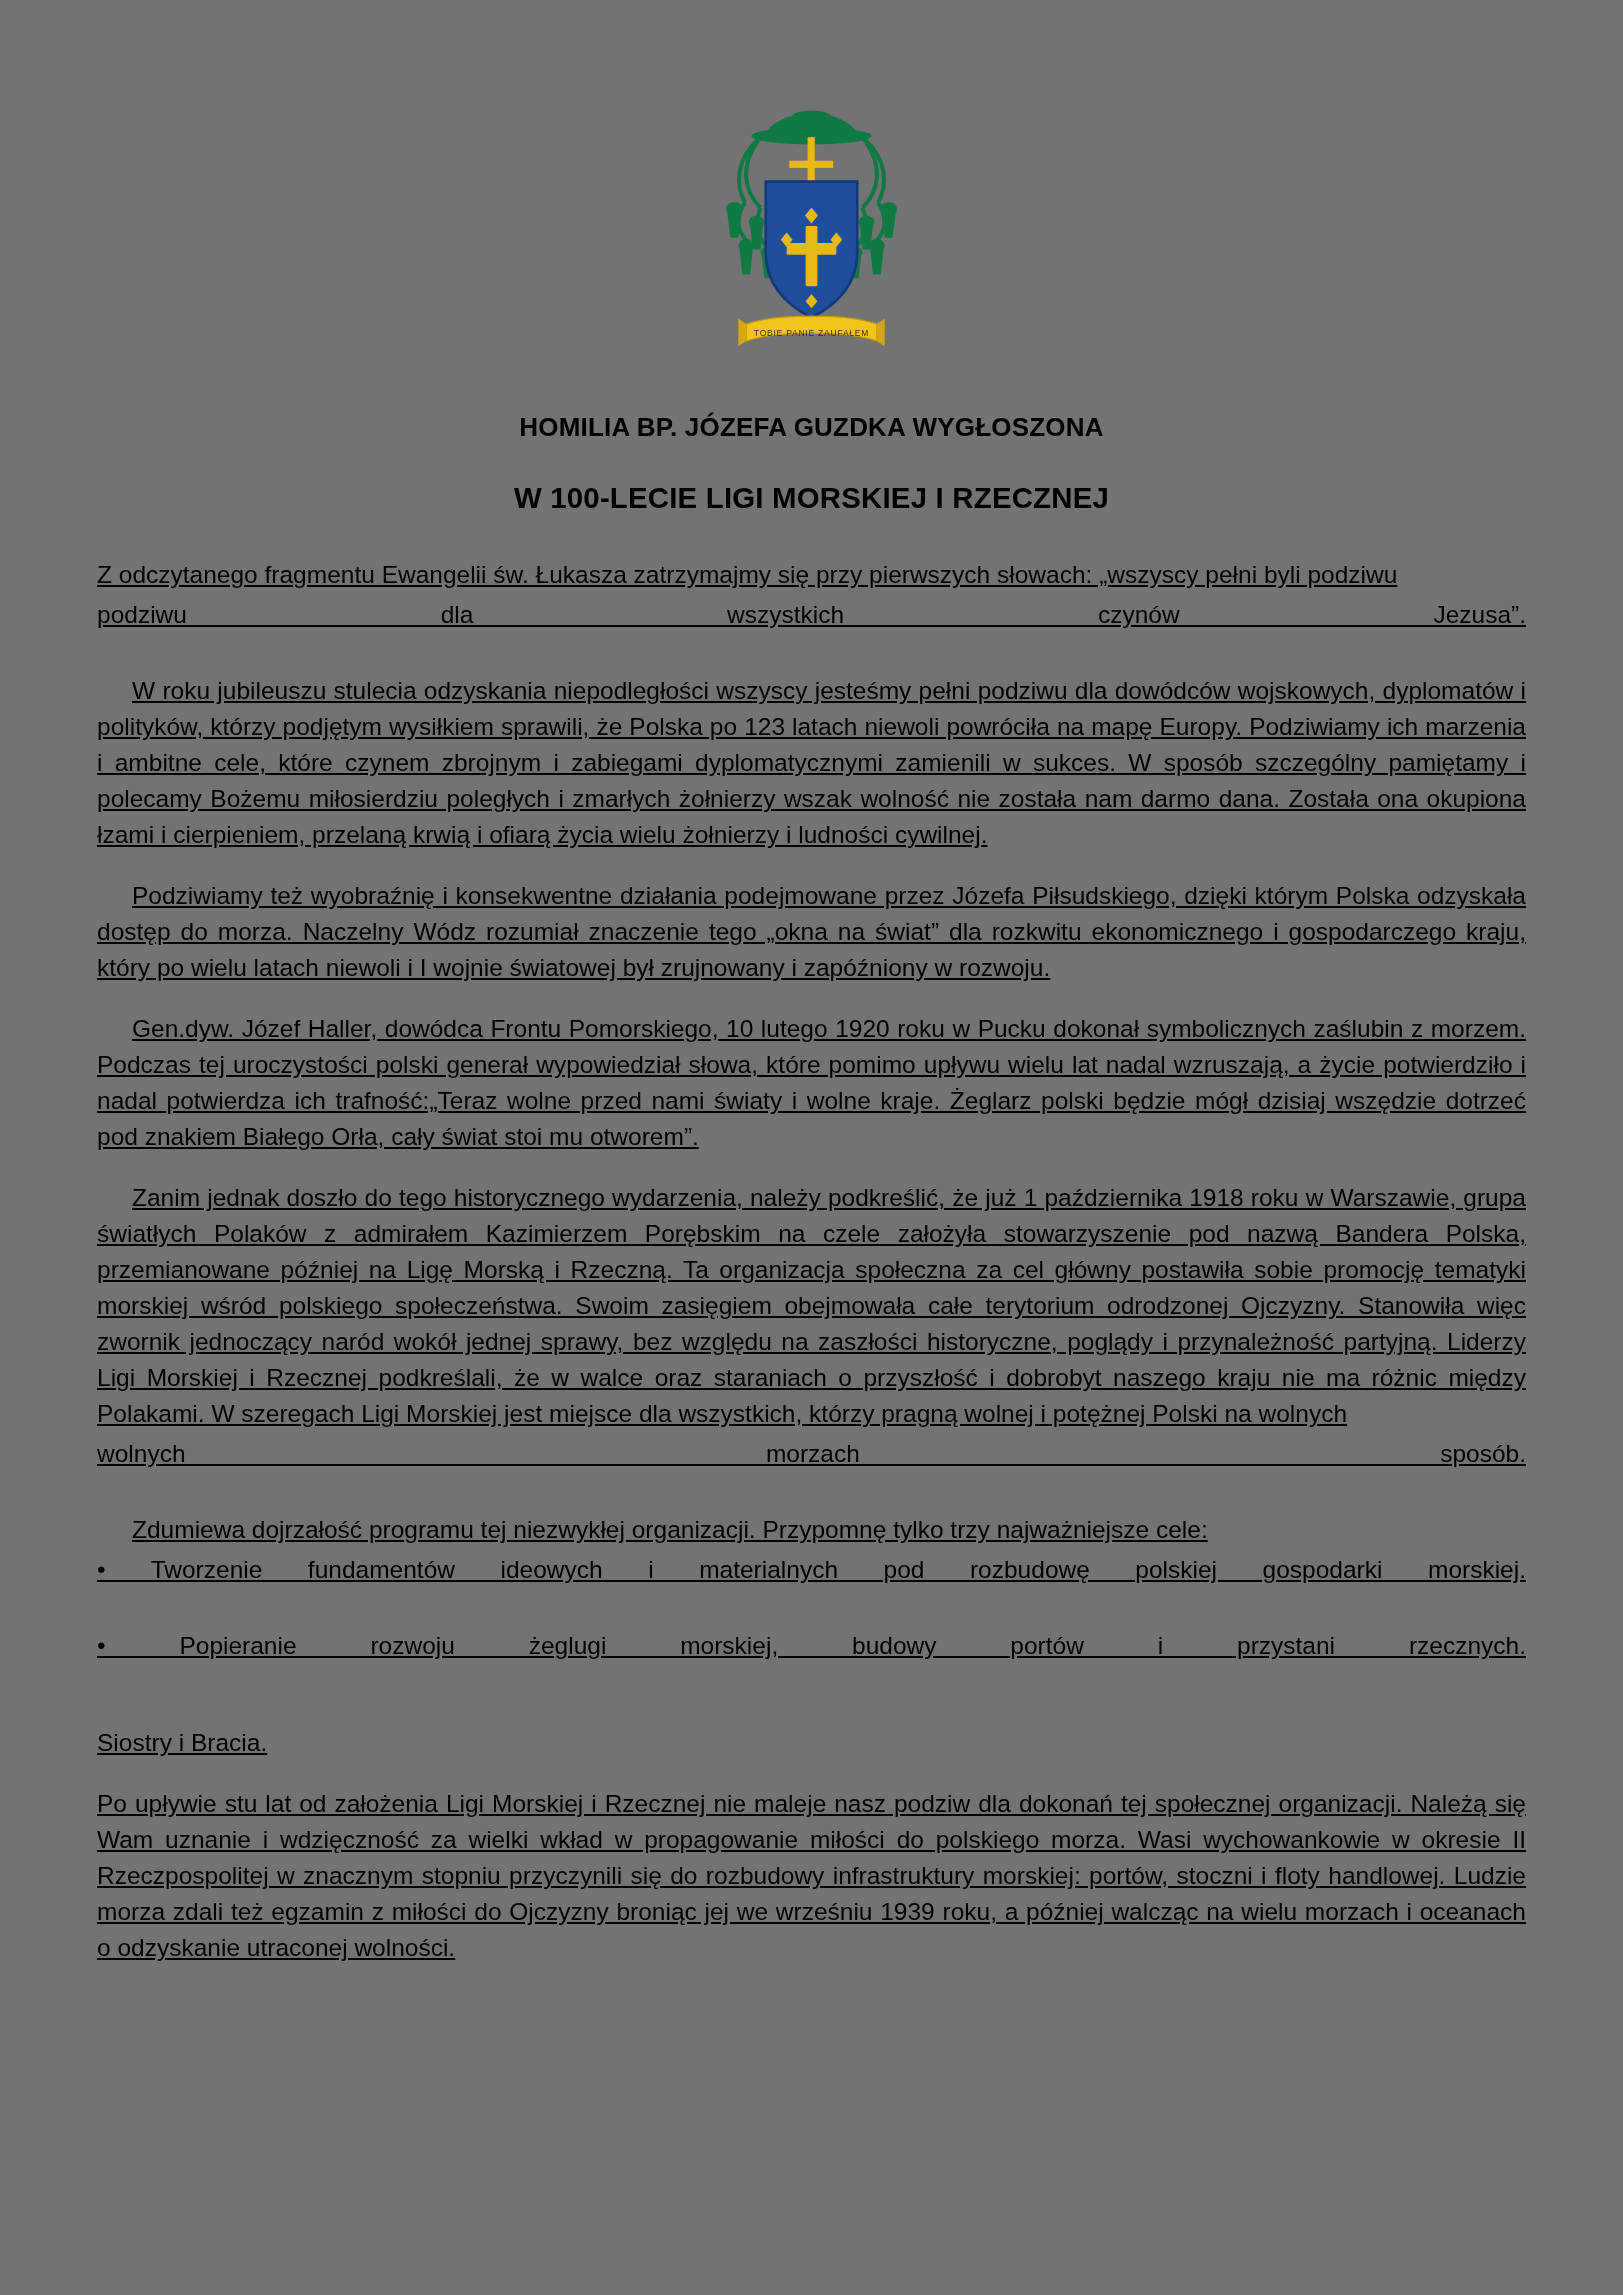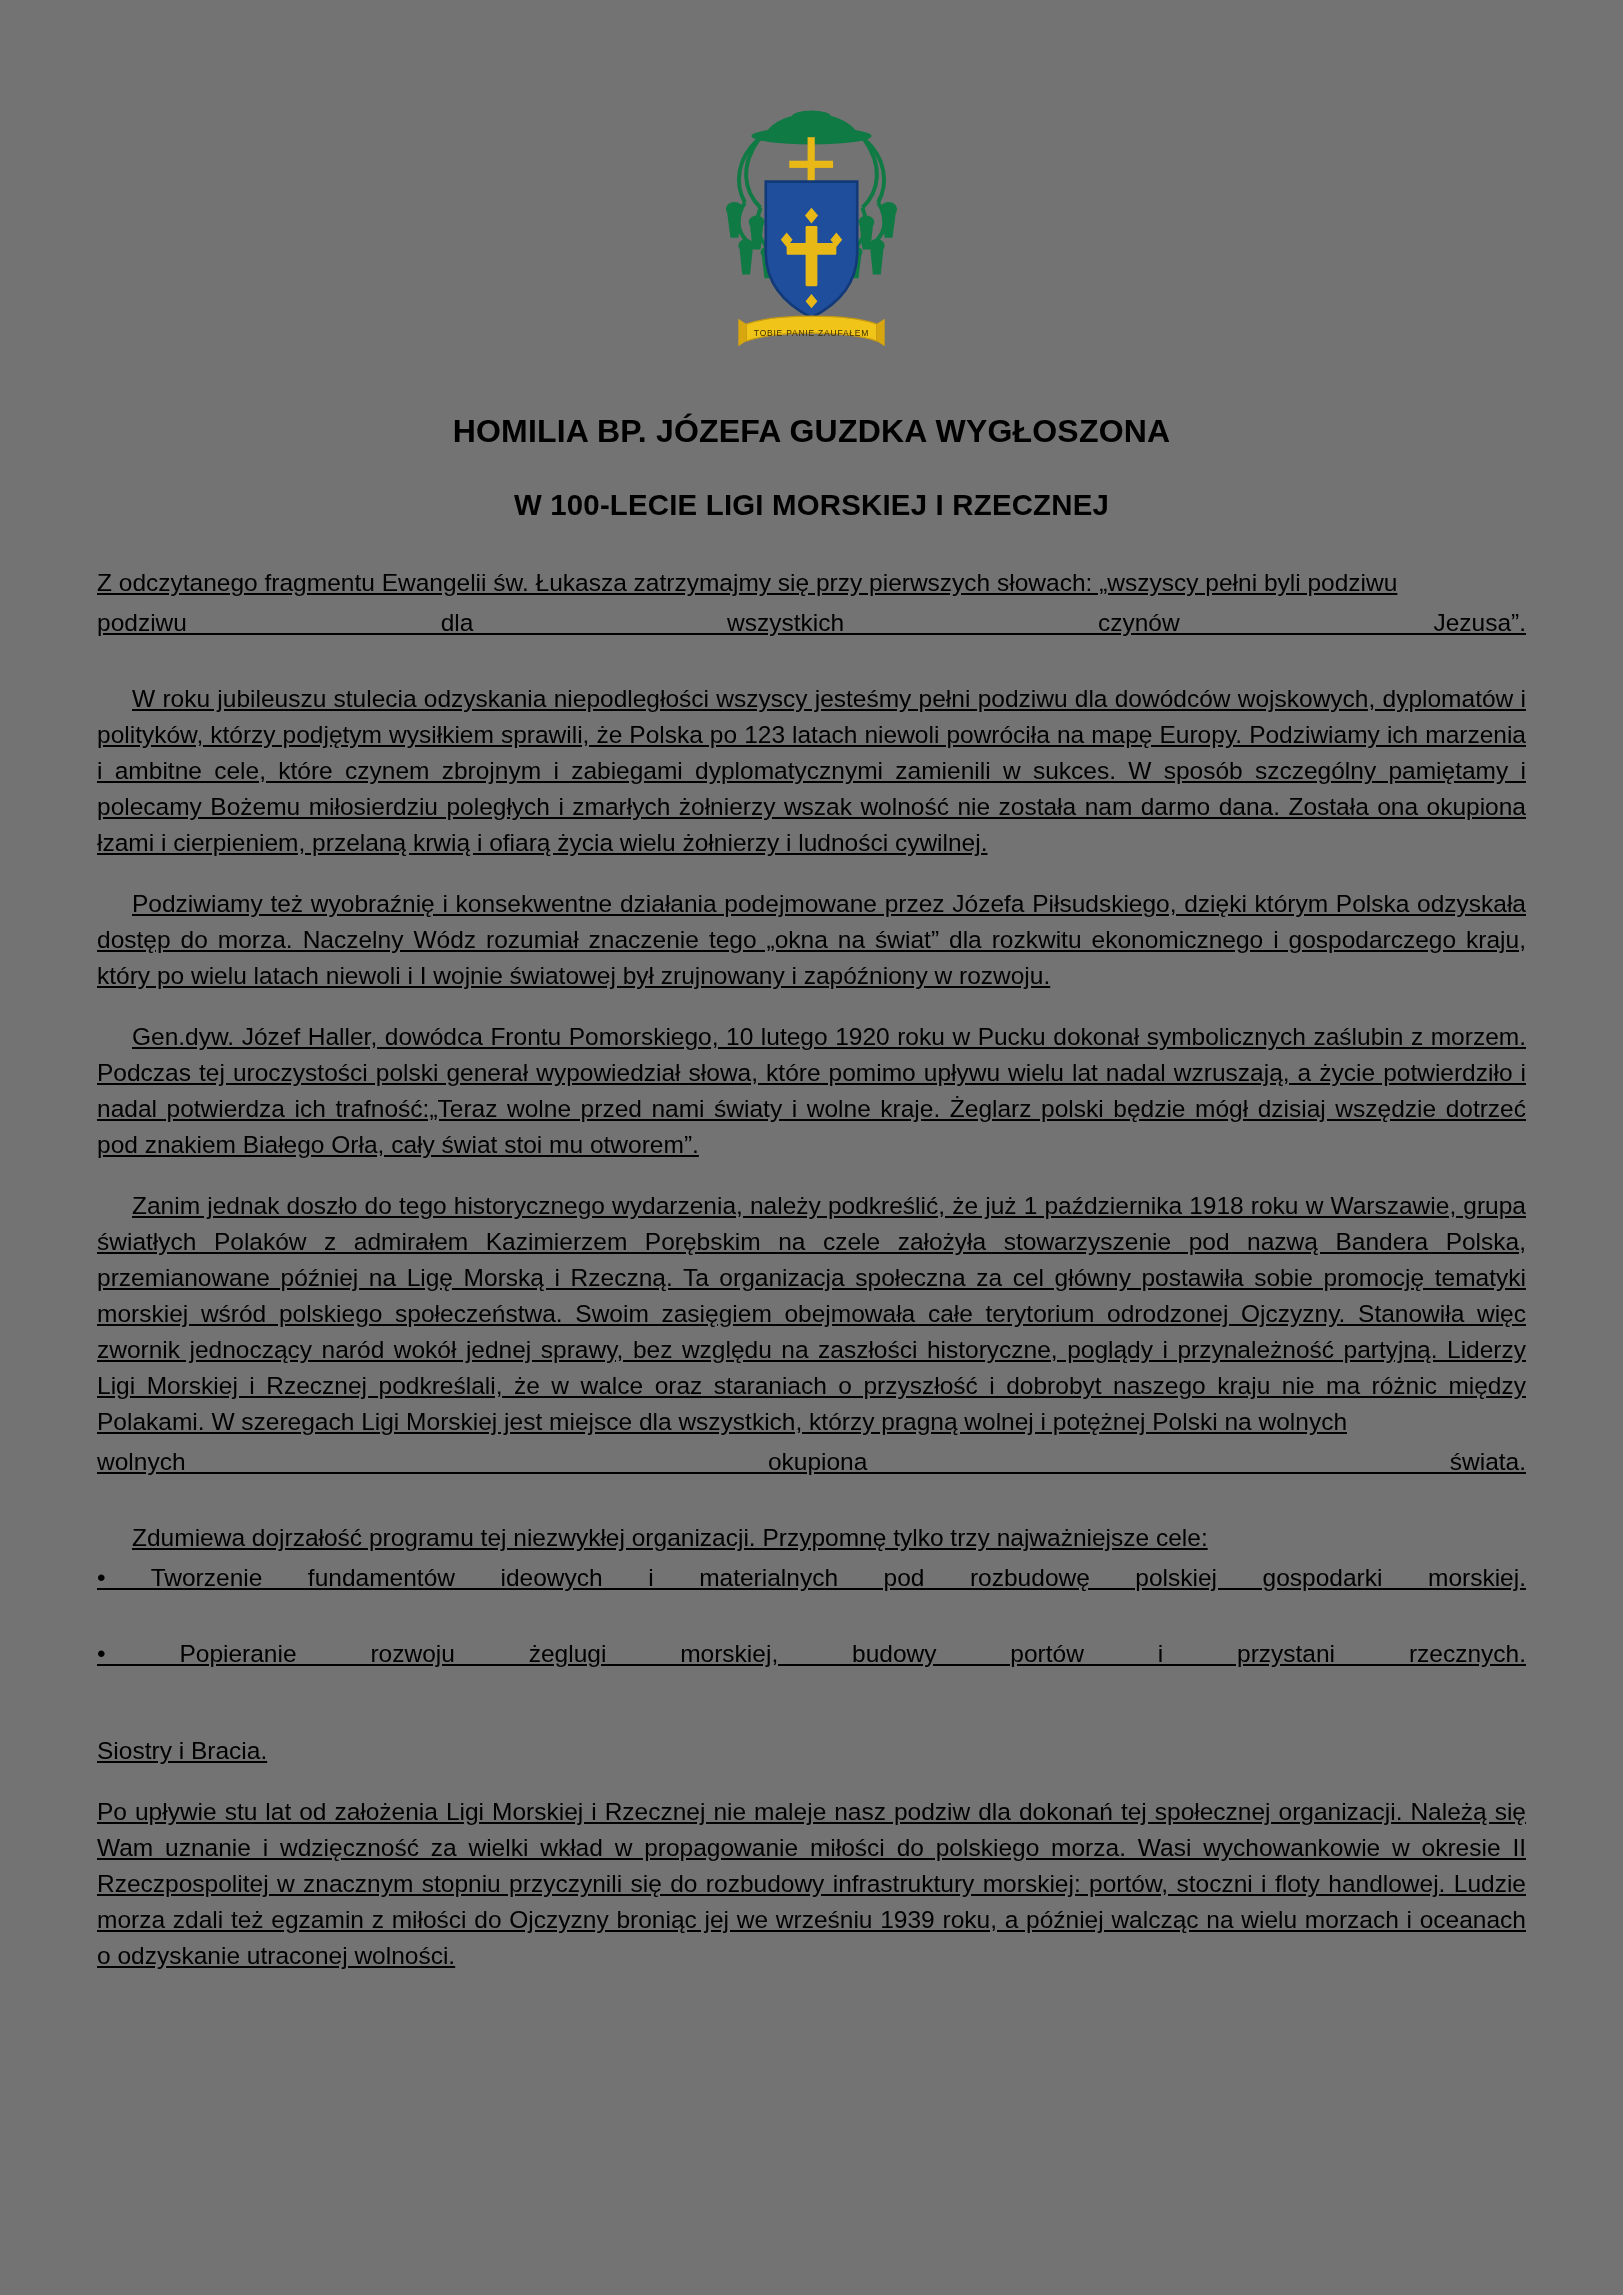--- a/index.html
+++ b/index.html
@@ -35,21 +35,21 @@
   .crest svg { display: block; }
 
   
   h1.doc-title, h2.doc-subtitle {
     text-align: center;
     font-weight: bold;
     margin: 0;
     letter-spacing: 0.2px;
   }
   h1.doc-title {
-    font-size: 32px;
+    font-size: 26px;
     line-height: 1.25;
     margin-top: 5.2px;
   }
   h2.doc-subtitle {
     font-size: 29.4px;
     line-height: 1.25;
     margin-top: 36px;
   }
 
   
@@ -163,21 +163,21 @@
   <h1 class="doc-title">HOMILIA BP. JÓZEFA GUZDKA WYGŁOSZONA</h1>
   <h2 class="doc-subtitle">W 100-LECIE LIGI MORSKIEJ I RZECZNEJ</h2>
 
   <div class="body-text">
     <p class="para">Z odczytanego fragmentu Ewangelii św. Łukasza zatrzymajmy się przy pierwszych słowach: „wszyscy pełni byli podziwu</p>
     <p class="para stretch-last">podziwu dla wszystkich czynów Jezusa”.</p>
     <p class="para indent">W roku jubileuszu stulecia odzyskania niepodległości wszyscy jesteśmy pełni podziwu dla dowódców wojskowych, dyplomatów i polityków, którzy podjętym wysiłkiem sprawili, że Polska po 123 latach niewoli powróciła na mapę Europy. Podziwiamy ich marzenia i ambitne cele, które czynem zbrojnym i zabiegami dyplomatycznymi zamienili w sukces.  W sposób szczególny pamiętamy i polecamy Bożemu miłosierdziu poległych i zmarłych żołnierzy wszak wolność nie została nam darmo dana. Została ona okupiona łzami i cierpieniem, przelaną krwią i ofiarą życia wielu żołnierzy i ludności cywilnej.</p>
     <p class="para indent gap">Podziwiamy też wyobraźnię i konsekwentne działania podejmowane przez Józefa Piłsudskiego, dzięki którym Polska odzyskała dostęp do morza.  Naczelny Wódz rozumiał znaczenie tego „okna na świat” dla rozkwitu ekonomicznego i gospodarczego kraju, który po wielu latach niewoli i I wojnie światowej był zrujnowany i zapóźniony w rozwoju.</p>
     <p class="para indent gap">Gen.dyw. Józef Haller, dowódca Frontu Pomorskiego, 10 lutego 1920 roku w Pucku dokonał symbolicznych zaślubin z morzem. Podczas tej uroczystości polski generał wypowiedział słowa, które pomimo upływu wielu lat nadal wzruszają, a życie potwierdziło i nadal potwierdza ich trafność:„Teraz wolne przed nami światy i wolne kraje. Żeglarz polski będzie mógł dzisiaj wszędzie dotrzeć pod znakiem Białego Orła, cały świat stoi mu otworem”.</p>
     <p class="para indent gap">Zanim jednak doszło do tego historycznego wydarzenia, należy podkreślić, że już 1 października 1918 roku w Warszawie, grupa światłych Polaków z admirałem Kazimierzem Porębskim na czele założyła stowarzyszenie pod nazwą Bandera Polska, przemianowane później na Ligę Morską i Rzeczną. Ta organizacja społeczna za cel główny postawiła sobie promocję tematyki morskiej wśród polskiego społeczeństwa. Swoim zasięgiem obejmowała całe terytorium odrodzonej Ojczyzny.  Stanowiła więc zwornik jednoczący naród wokół jednej sprawy, bez względu na zaszłości historyczne, poglądy i przynależność partyjną. Liderzy Ligi Morskiej i Rzecznej podkreślali, że w walce oraz staraniach o przyszłość i dobrobyt naszego kraju nie ma różnic między Polakami. W szeregach Ligi Morskiej jest miejsce dla wszystkich, którzy pragną wolnej i potężnej Polski na wolnych</p>
-    <p class="para stretch-last">wolnych okupiona świata.</p>
+    <p class="para stretch-last">wolnych morzach sposób.</p>
     <p class="para indent">Zdumiewa dojrzałość programu tej niezwykłej organizacji. Przypomnę tylko trzy najważniejsze cele:</p>
     <p class="para bullet stretch-last">•  Tworzenie fundamentów ideowych i materialnych pod rozbudowę polskiej gospodarki morskiej.</p>
     <p class="para bullet stretch-last">•  Popieranie rozwoju żeglugi morskiej, budowy portów i przystani rzecznych.</p>
     <p class="para gap">Siostry i Bracia.</p>
     <p class="para gap">Po upływie stu lat od założenia Ligi Morskiej i Rzecznej nie maleje nasz podziw dla dokonań tej społecznej organizacji. Należą się Wam uznanie i wdzięczność za wielki wkład w propagowanie miłości do polskiego morza. Wasi wychowankowie w okresie II Rzeczpospolitej w znacznym stopniu przyczynili się do rozbudowy infrastruktury morskiej: portów, stoczni i floty handlowej. Ludzie morza zdali też egzamin z miłości do Ojczyzny broniąc jej we wrześniu 1939 roku, a później walcząc na wielu morzach i oceanach o odzyskanie utraconej wolności.</p>
   </div>
 
 </div>
 
 

